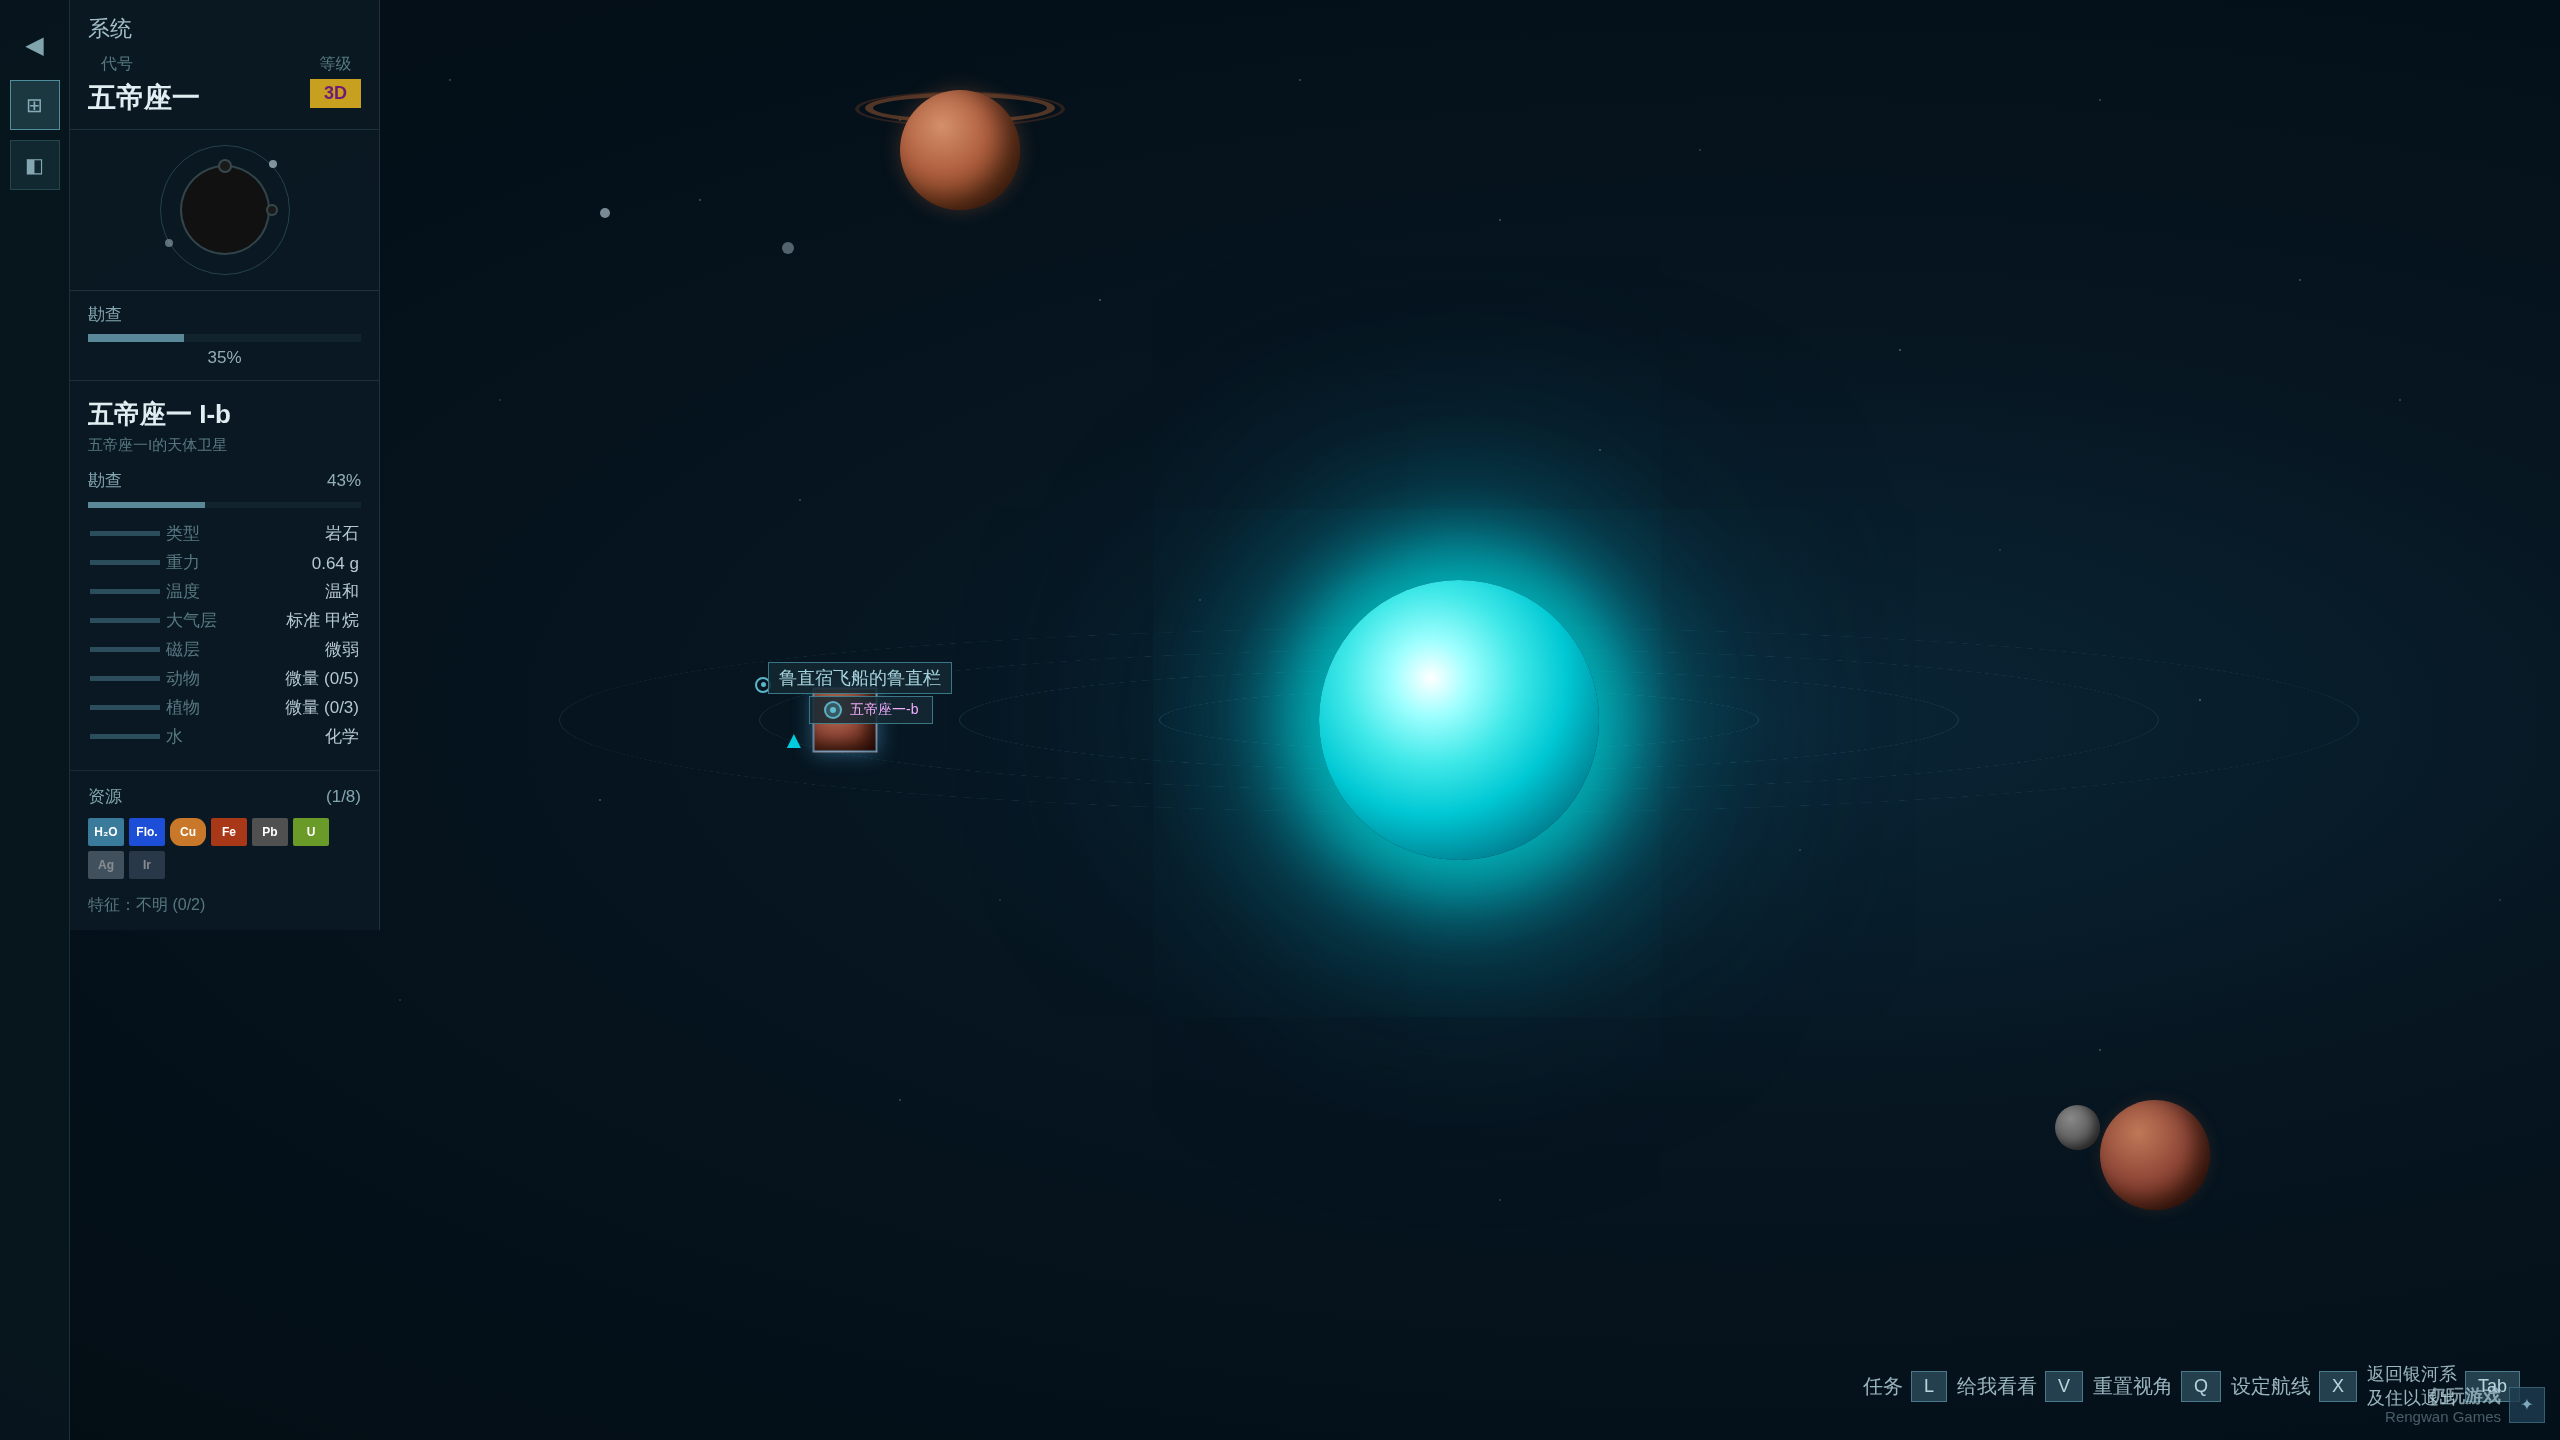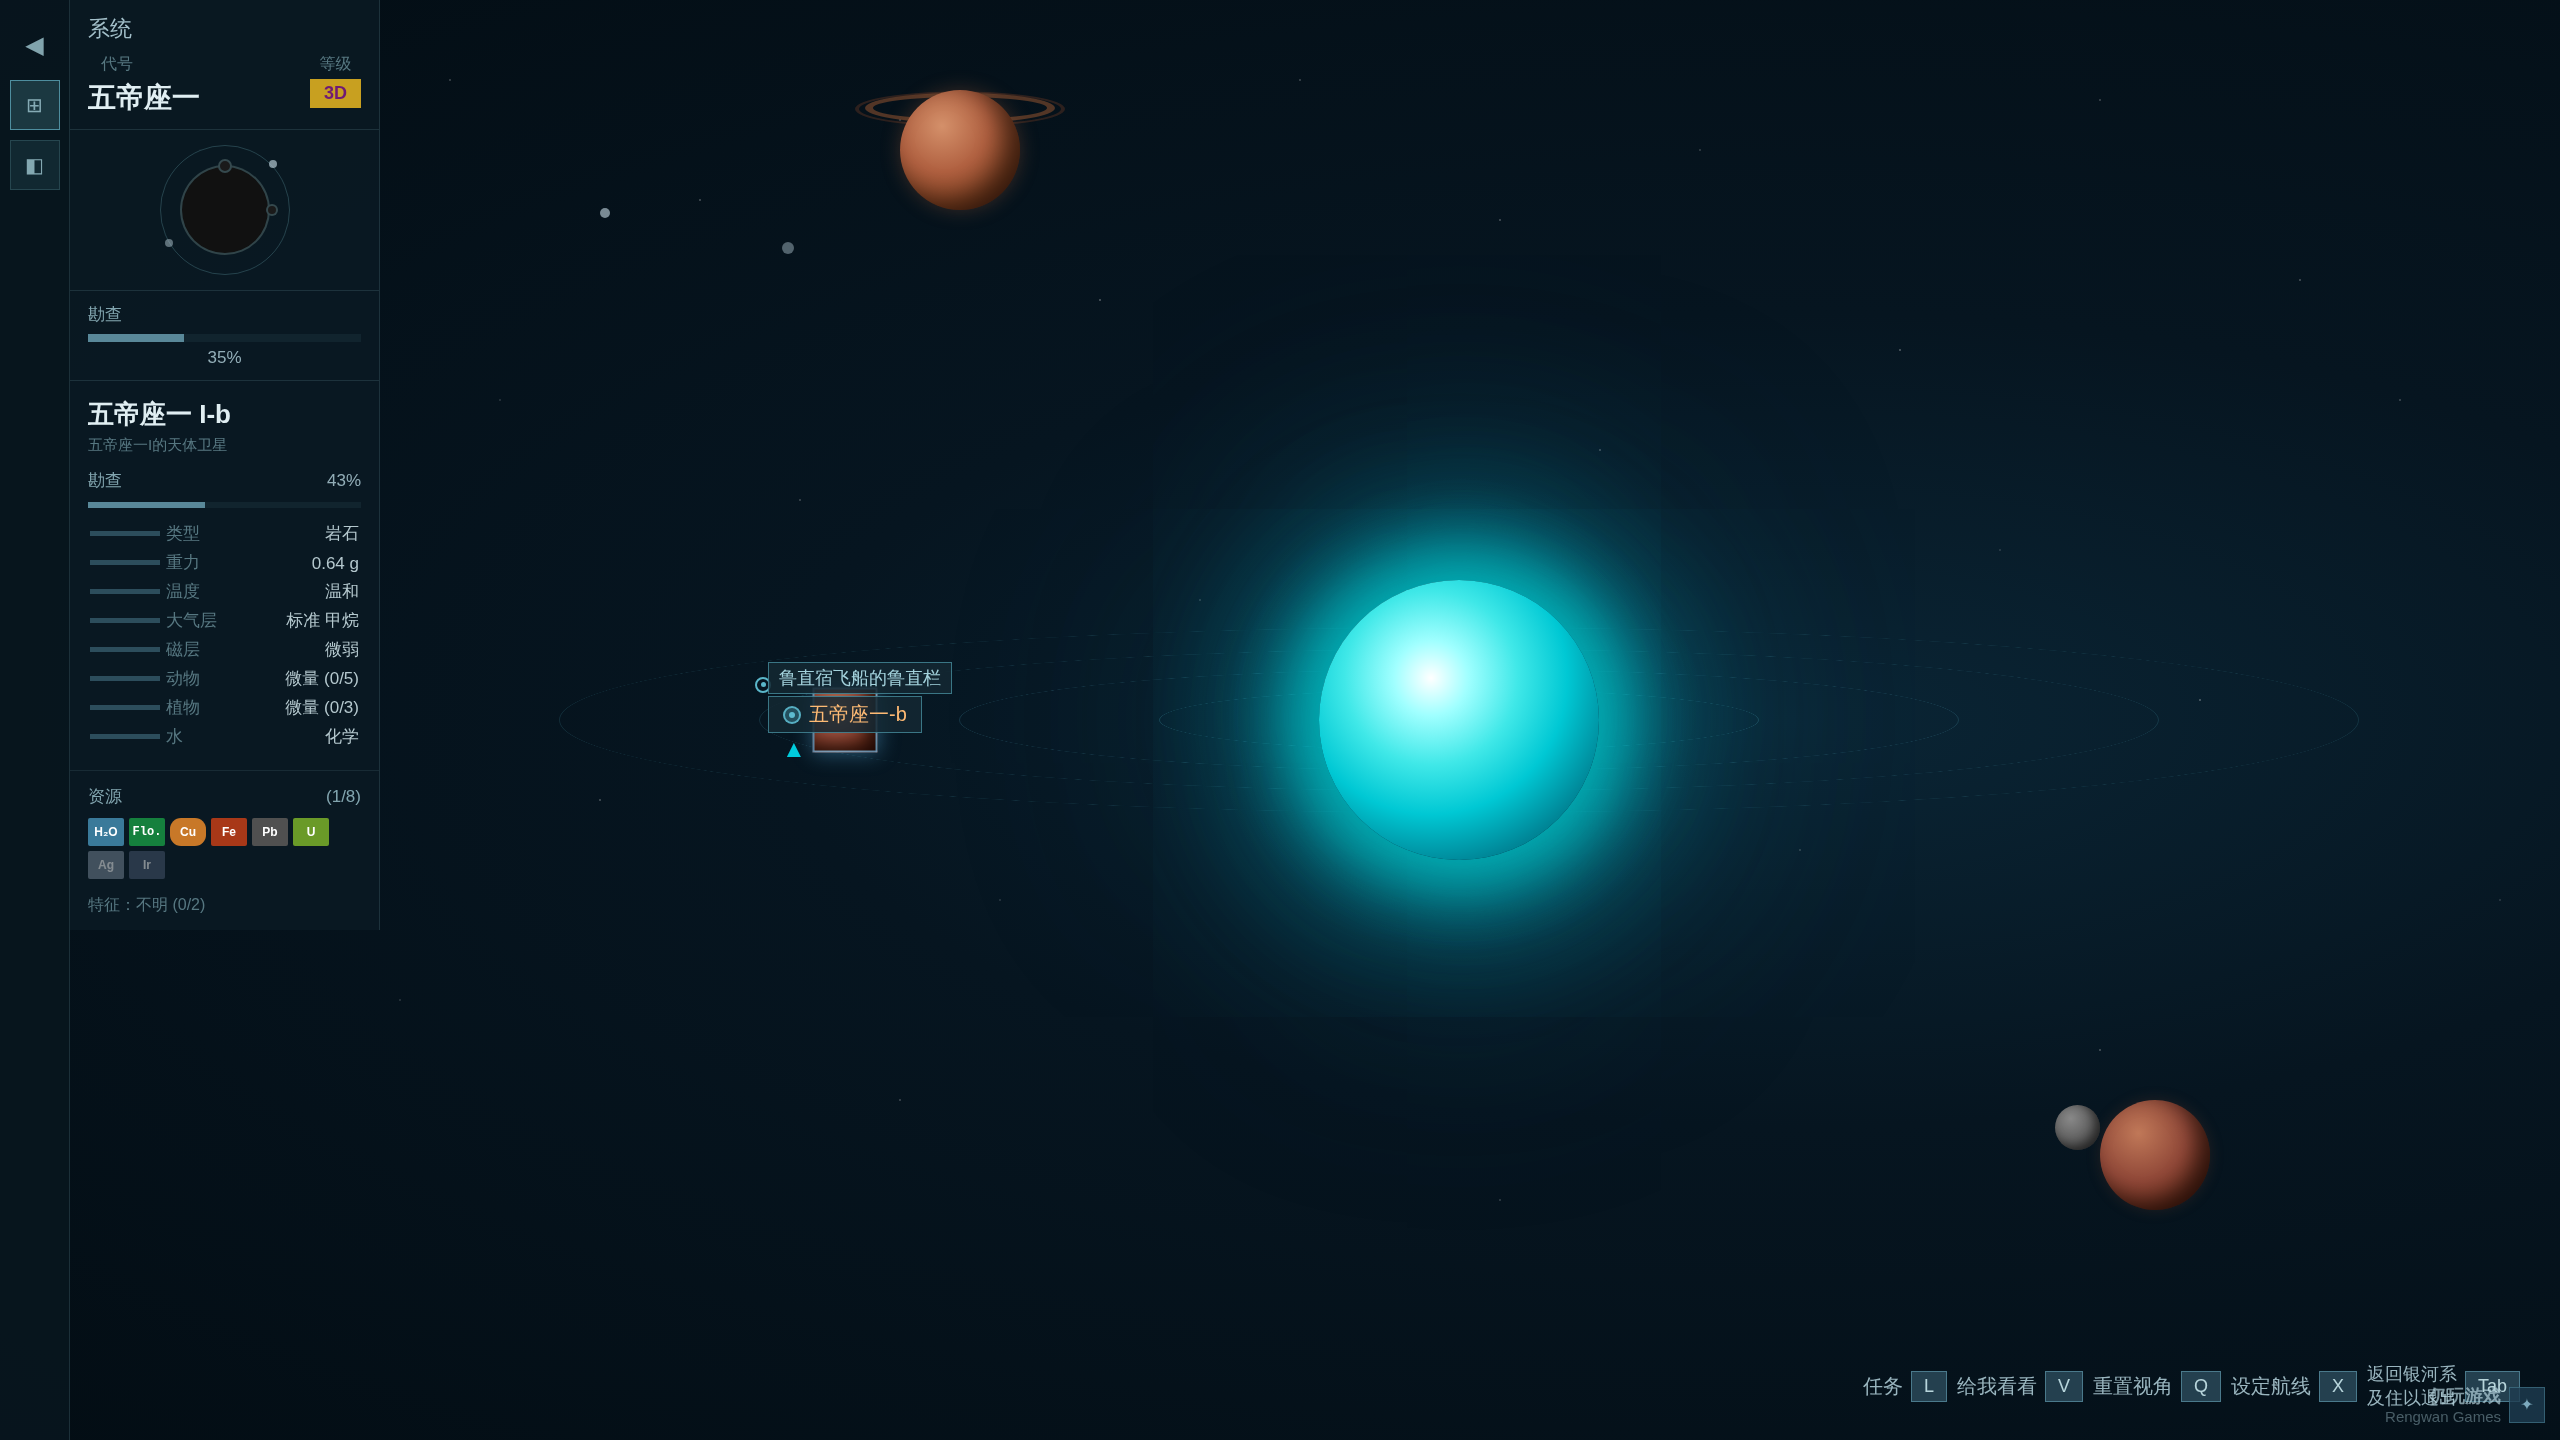--- a/index.html
+++ b/index.html
@@ -177,26 +177,27 @@
       font-size: 18px;
       color: rgba(180,230,240,0.9);
       white-space: nowrap;
       margin-bottom: 2px;
     }
 
     .tooltip-planet-label {
       background: rgba(20,40,50,0.85);
       border: 1px solid rgba(100,200,220,0.5);
       padding: 4px 14px;
-      font-size: 20px;
-      color: #fdba74;
+      font-size: 14px;
+      color: #f0abfc;
       white-space: nowrap;
       display: flex;
       align-items: center;
       gap: 8px;
+      margin-left: 41px;
     }
 
     .tooltip-dot {
       width: 18px;
       height: 18px;
       border-radius: 50%;
       background: rgba(80,180,200,0.3);
       border: 2px solid rgba(100,200,220,0.8);
       display: flex;
       align-items: center;
@@ -761,21 +762,21 @@
       </div>
     </div>
 
     <div class="resources-section">
       <div class="resources-header">
         <span class="resources-label">资源</span>
         <span class="resources-count">(1/8)</span>
       </div>
       <div class="resource-icons">
         <div class="resource-icon" style="background:#3a7a9a;">H₂O</div>
-        <div class="resource-icon" style="background:#15803d;font-family:Liberation Mono, monospace;">Flo.</div>
+        <div class="resource-icon" style="background:#1d4ed8;">Flo.</div>
         <div class="resource-icon" style="background:#c87828;border-radius:11px;">Cu</div>
         <div class="resource-icon" style="background:#a83818;">Fe</div>
         <div class="resource-icon" style="background:#505050;">Pb</div>
         <div class="resource-icon" style="background:#6a9a28;">U</div>
         <div class="resource-icon" style="background:#7a8898; opacity:0.5;">Ag</div>
         <div class="resource-icon" style="background:#4a5870; opacity:0.5;">Ir</div>
       </div>
     </div>
 
     <div class="traits-section">

